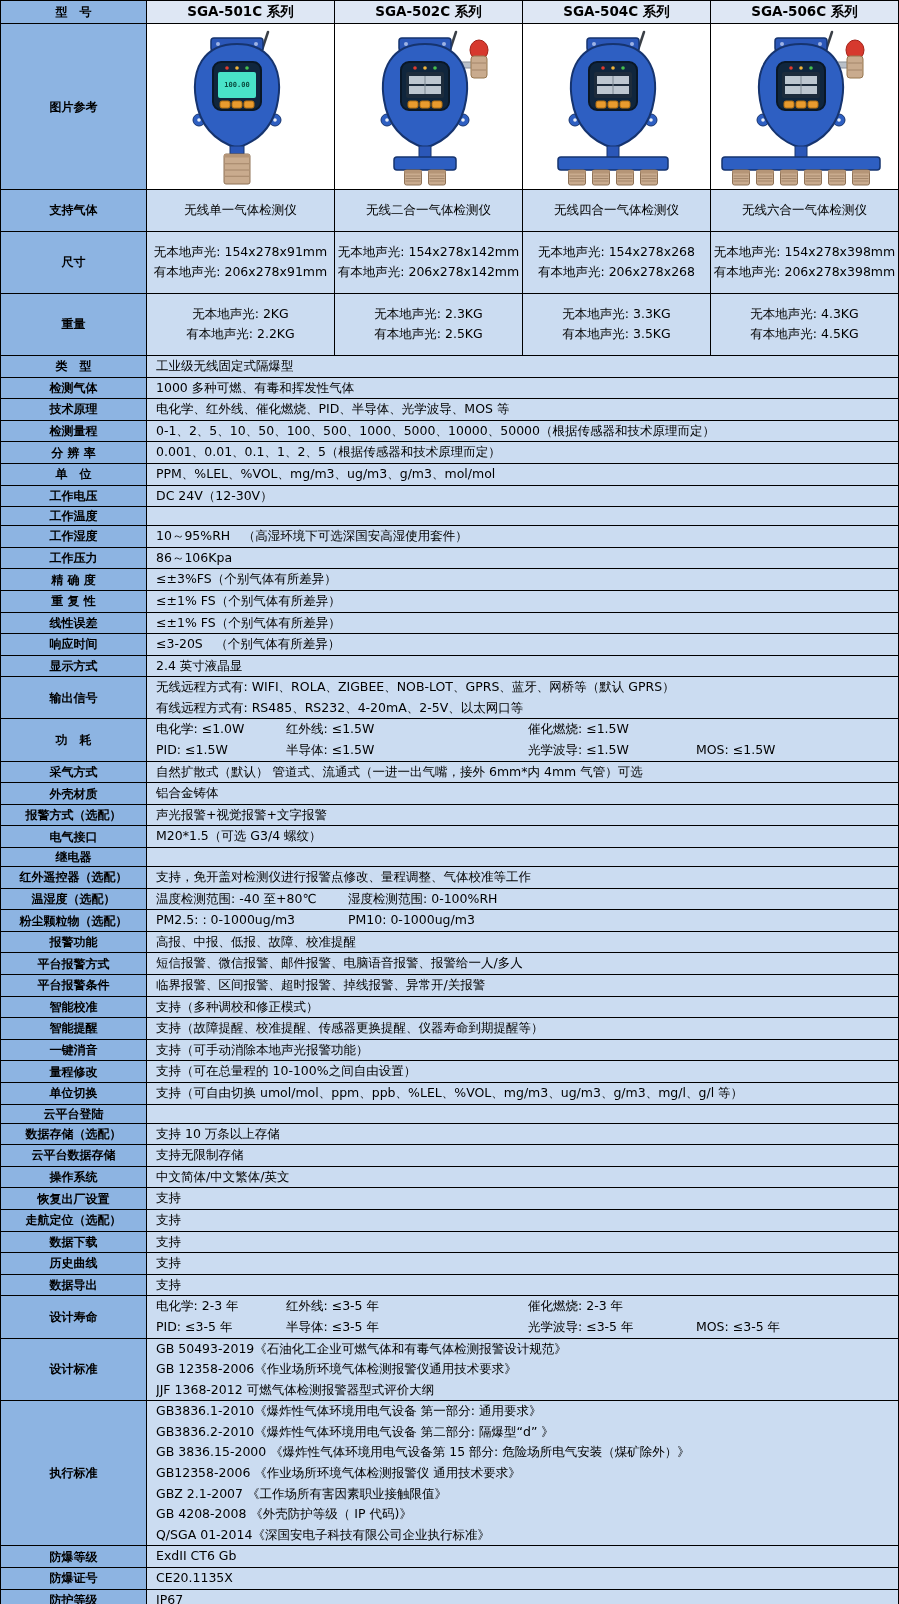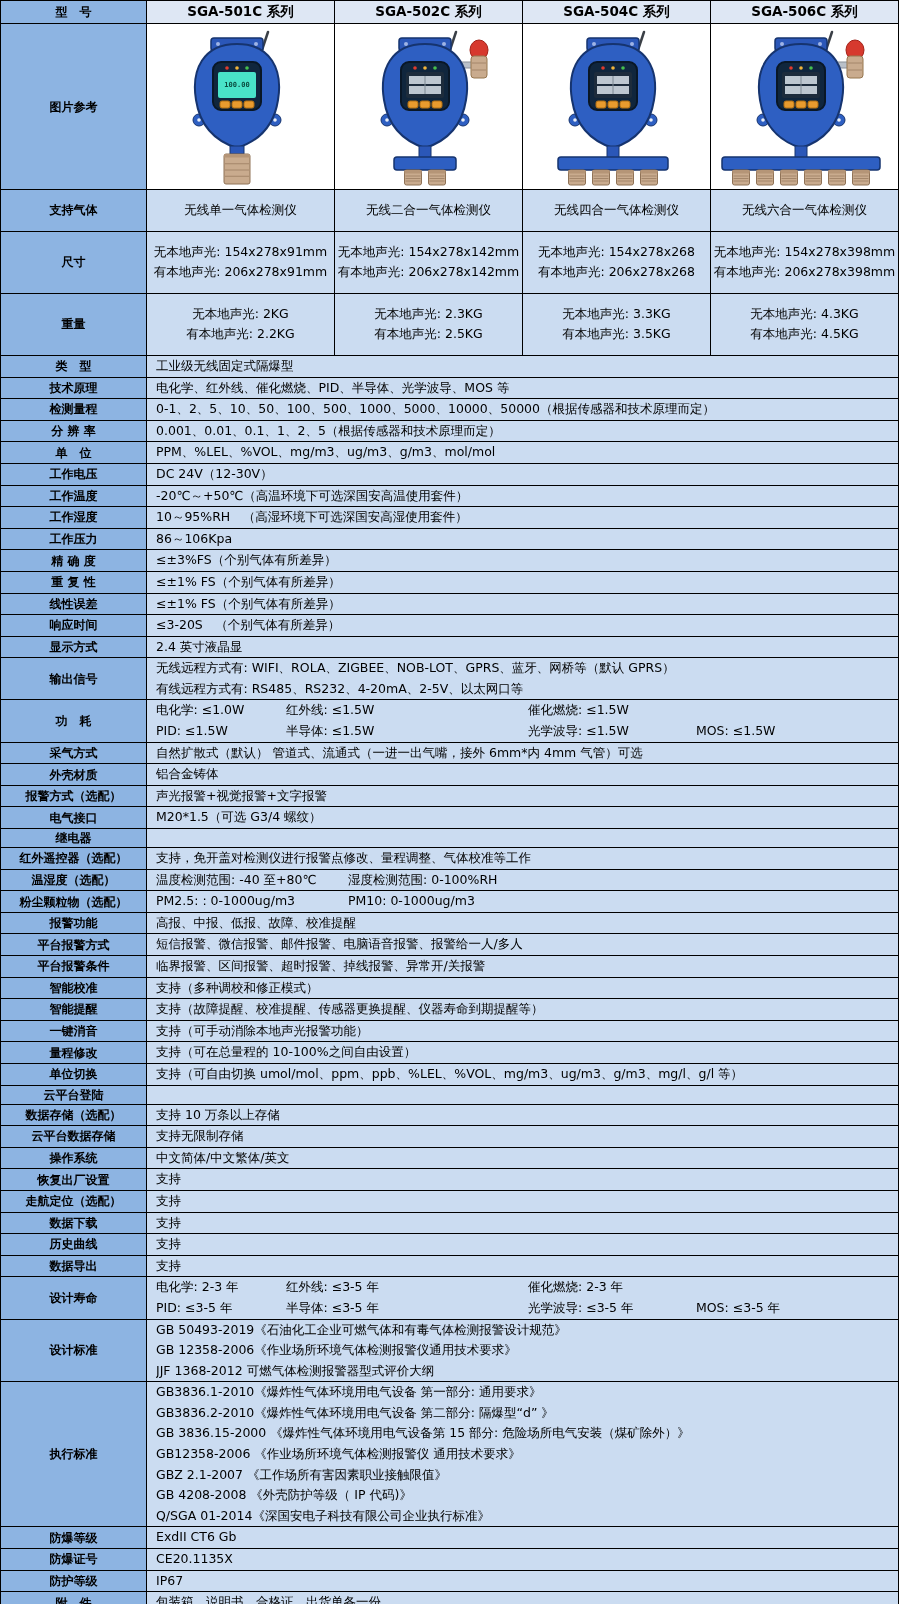--- a/index.html
+++ b/index.html
@@ -289,20 +289,26 @@
         <div class="line">有本地声光: 4.5KG</div>
       </div>
     </div>
     <div class="row span">
       <div class="label">类　型</div>
       <div class="scell">
         <div class="line">工业级无线固定式隔爆型</div>
       </div>
     </div>
     <div class="row span">
+      <div class="label">检测气体</div>
+      <div class="scell">
+        <div class="line">1000 多种可燃、有毒和挥发性气体</div>
+      </div>
+    </div>
+    <div class="row span">
       <div class="label">技术原理</div>
       <div class="scell">
         <div class="line">电化学、红外线、催化燃烧、PID、半导体、光学波导、MOS 等</div>
       </div>
     </div>
     <div class="row span">
       <div class="label">检测量程</div>
       <div class="scell">
         <div class="line">0-1、2、5、10、50、100、500、1000、5000、10000、50000（根据传感器和技术原理而定）</div>
       </div>
@@ -320,23 +326,20 @@
       </div>
     </div>
     <div class="row span">
       <div class="label">工作电压</div>
       <div class="scell">
         <div class="line">DC 24V（12-30V）</div>
       </div>
     </div>
     <div class="row span">
       <div class="label">工作温度</div>
-      <div class="scell">
-        <div class="line">-20℃～+50℃（高温环境下可选深国安高温使用套件）</div>
-      </div>
     </div>
     <div class="row span">
       <div class="label">工作湿度</div>
       <div class="scell">
         <div class="line">10～95%RH　（高湿环境下可选深国安高湿使用套件）</div>
       </div>
     </div>
     <div class="row span">
       <div class="label">工作压力</div>
       <div class="scell">

